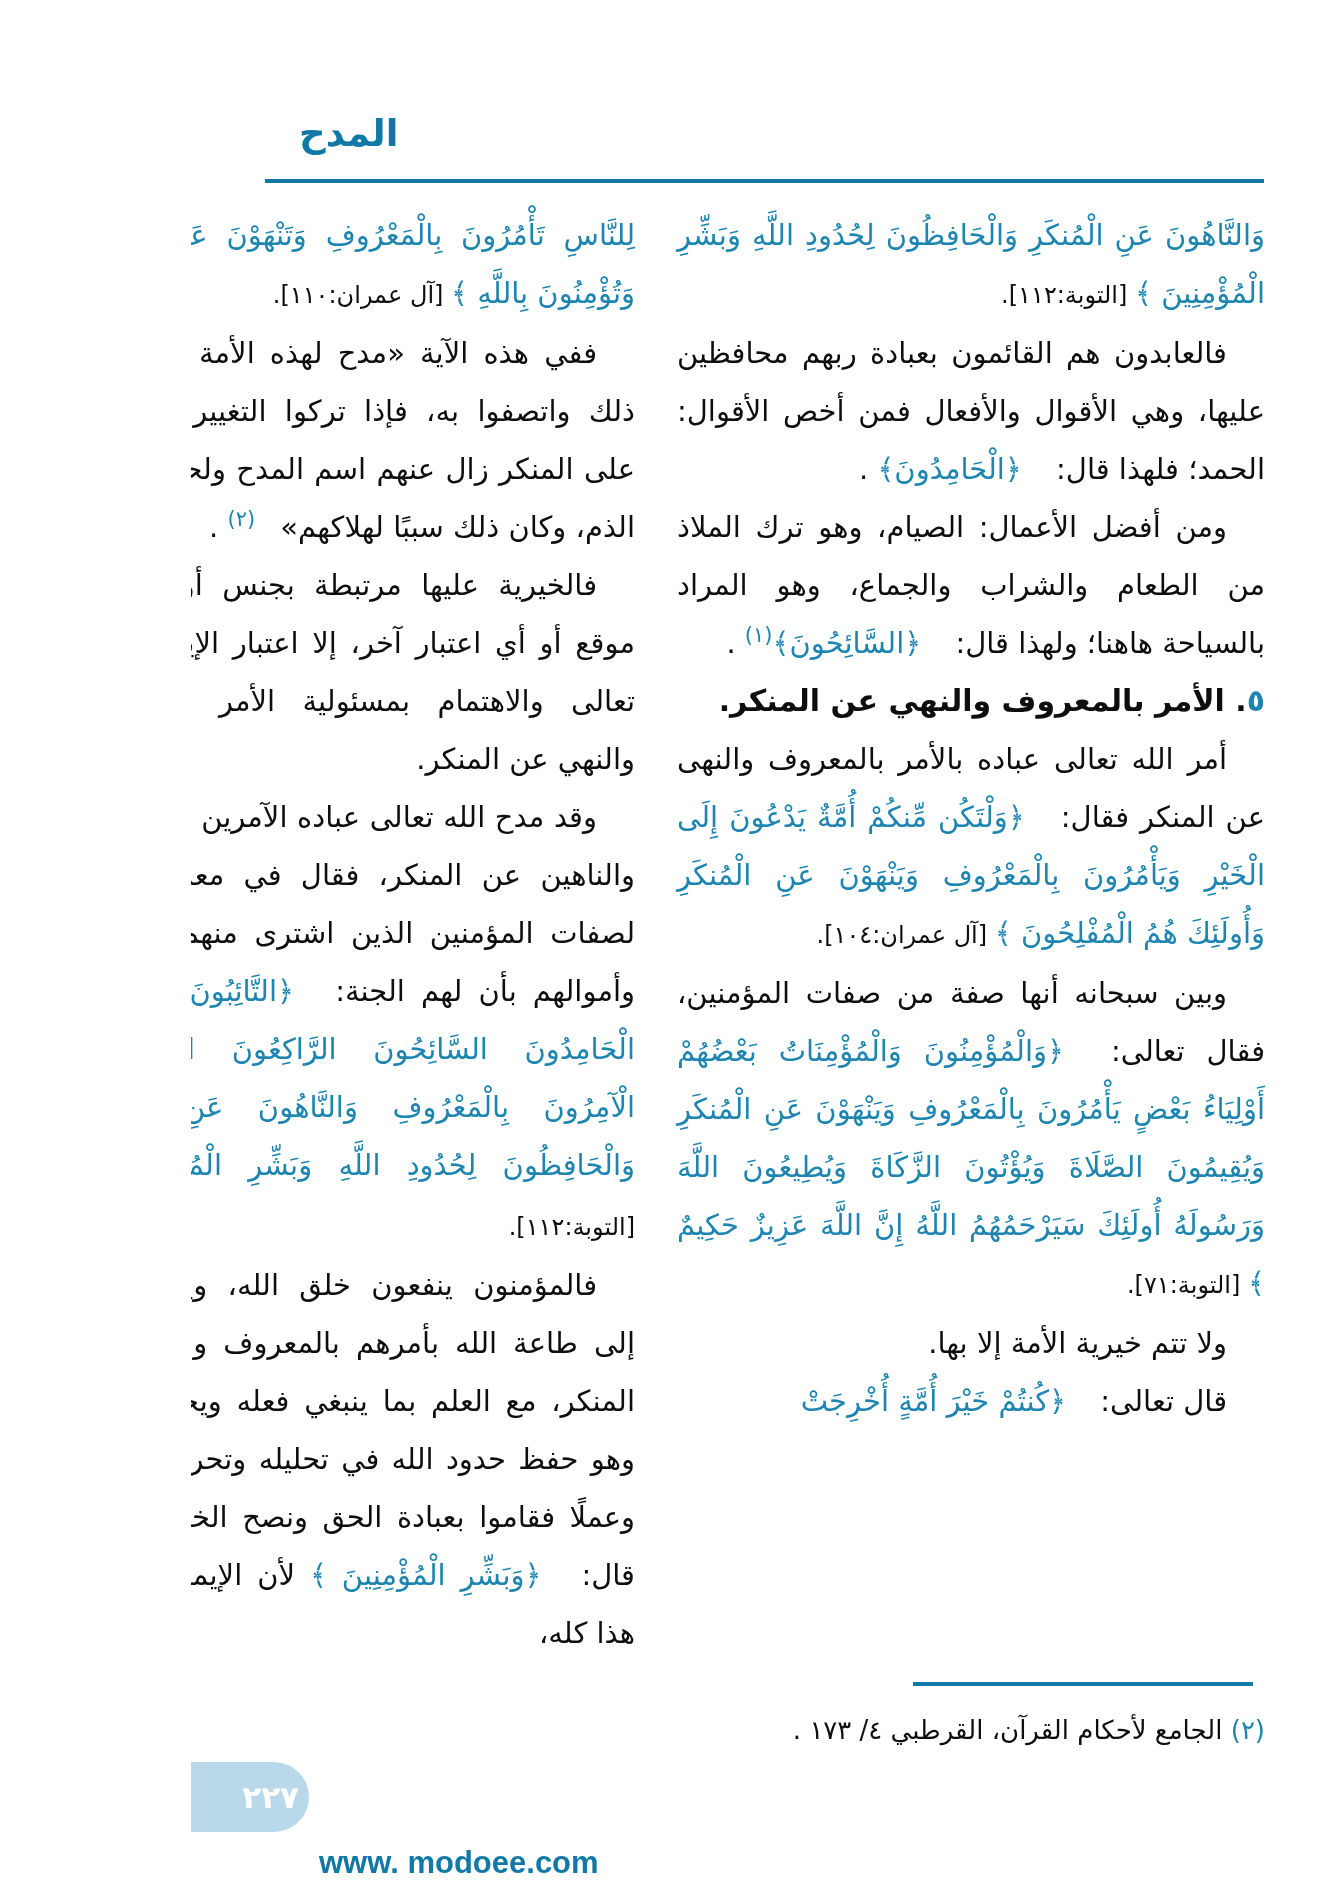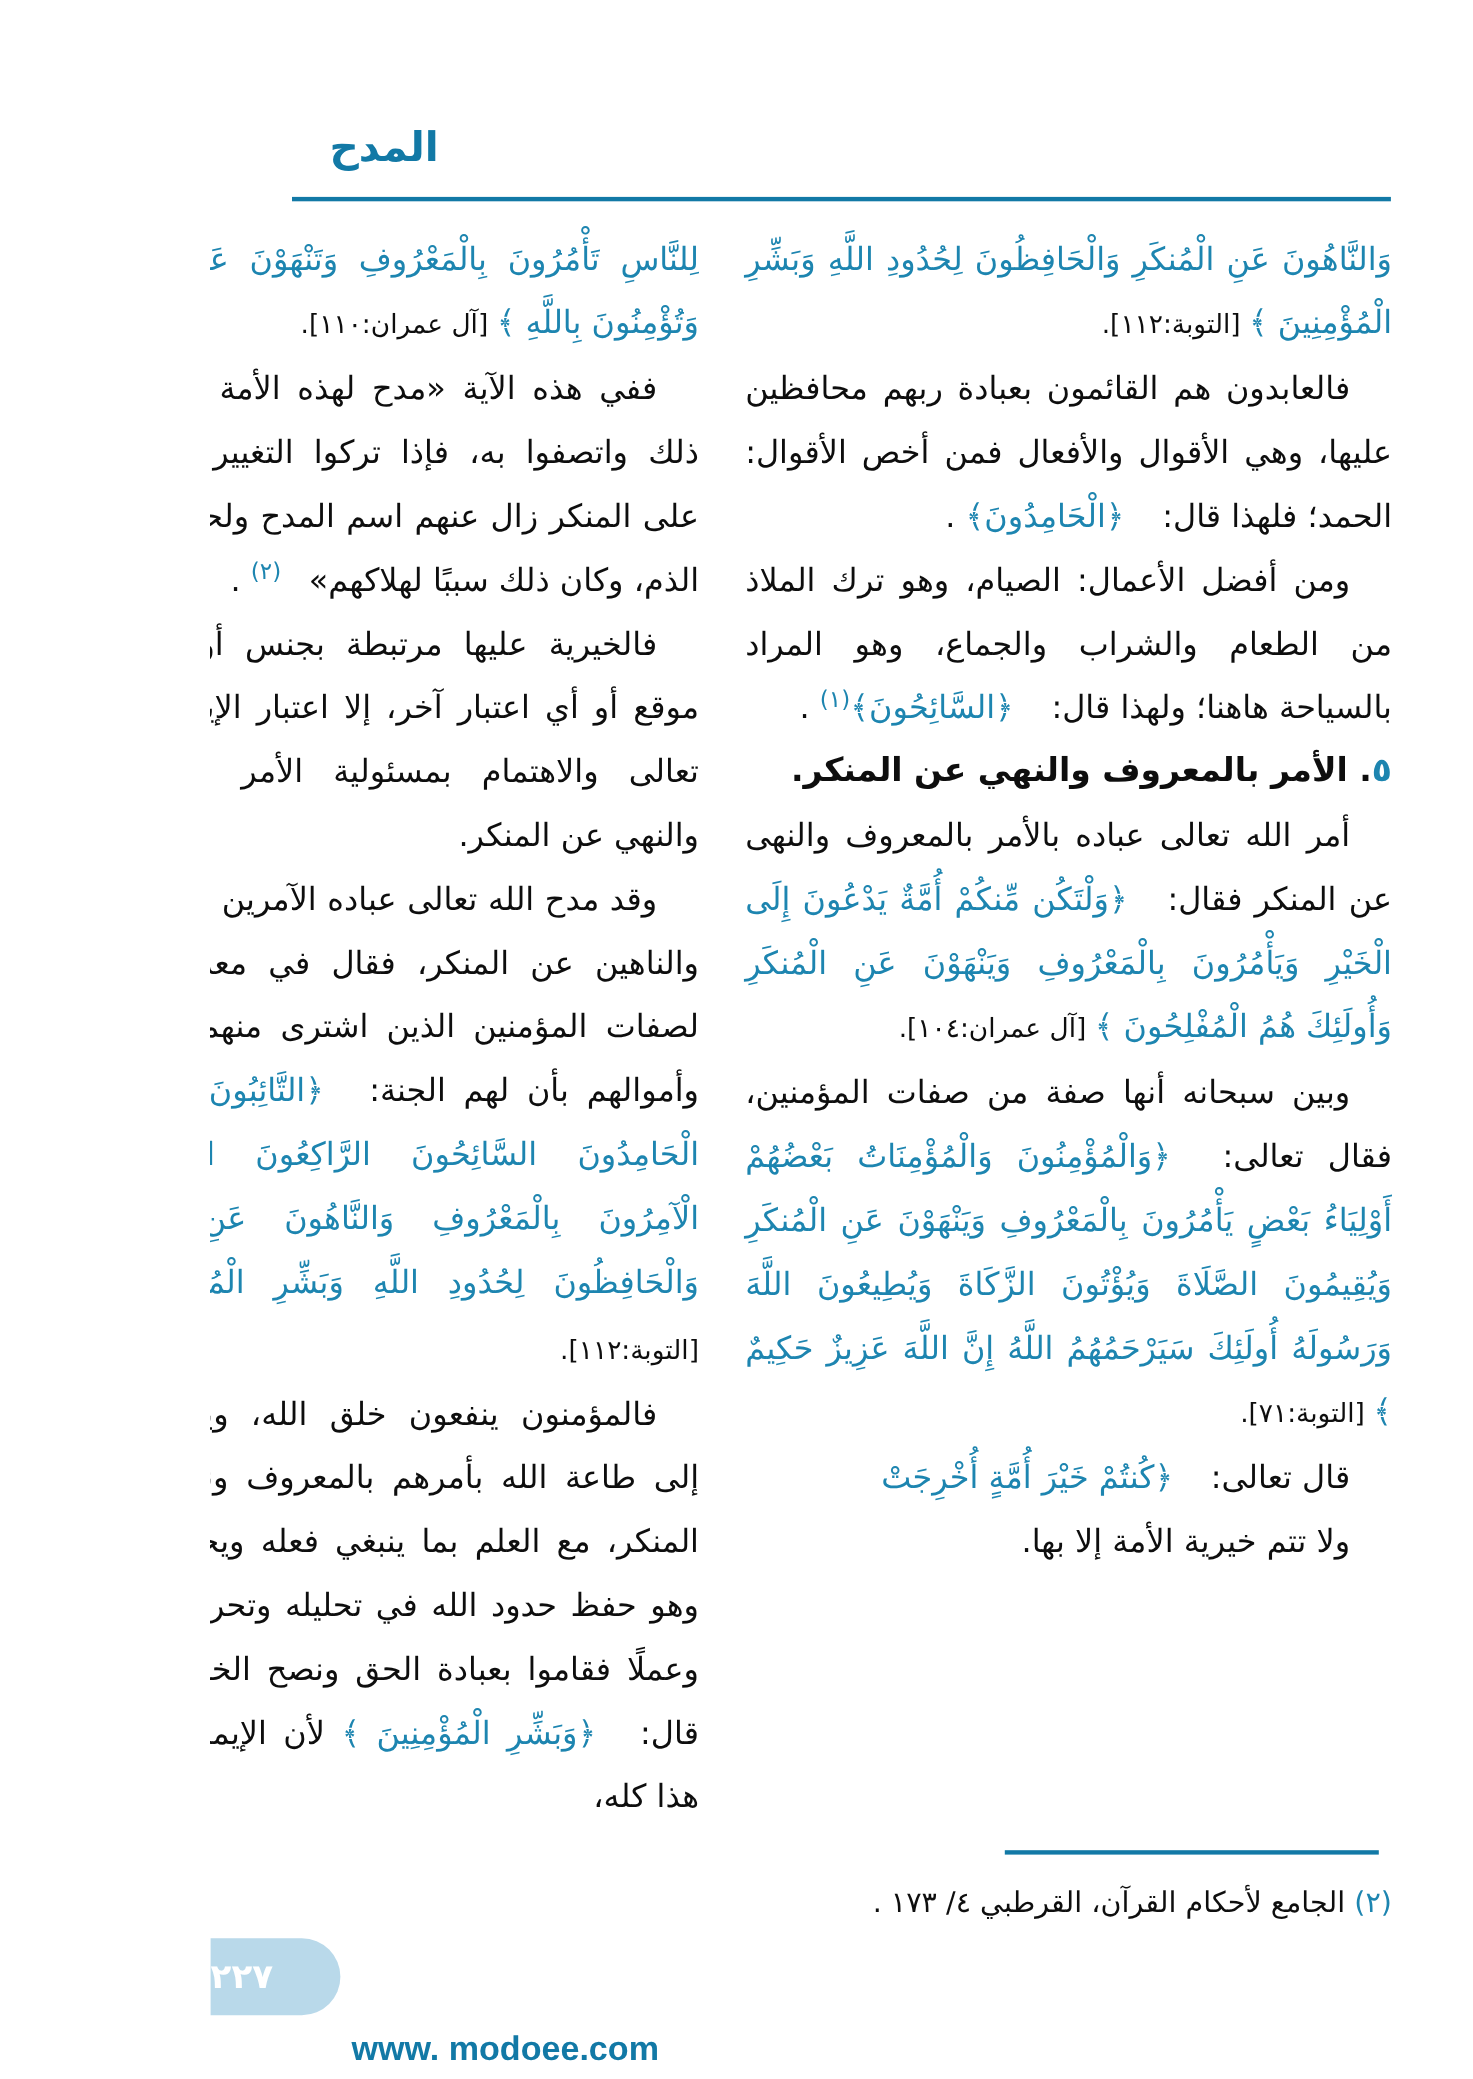--- a/index.html
+++ b/index.html
@@ -56,21 +56,21 @@
   .fn-left .fn-rule{margin-right:12px;}
   .fn-body{
     font-size:26px;line-height:40px;text-align:right;color:#0e0e0e;margin-top:24px;
   }
   .fn-marker{color:var(--quran);}
   .page-badge{
     position:absolute;left:0;top:1762px;width:118px;height:70px;
     background:var(--badge);
     border-radius:0 35px 35px 0;
     color:#ffffff;font-size:31px;font-weight:bold;
-    display:flex;align-items:center;justify-content:flex-end;
+    display:flex;align-items:center;justify-content:flex-start;
     letter-spacing:10px;padding-right:10px;box-sizing:border-box;
   }
   .site{
     position:absolute;left:128px;top:1845px;
     direction:ltr;
     font-family:Liberation Sans, sans-serif;
     font-size:31px;font-weight:bold;
     color:var(--accent);
   }
 </style>
@@ -84,22 +84,22 @@
   <div class="head-rule"></div>
 
   <div class="columns">
     <div class="col" id="col-right">
         <div class="para body"><span class="seg-q">وَالنَّاهُونَ عَنِ الْمُنكَرِ وَالْحَافِظُونَ لِحُدُودِ اللَّهِ وَبَشِّرِ الْمُؤْمِنِينَ ﴾</span><span class="seg-r"> [التوبة:١١٢].</span></div>
         <div class="para body indent"><span class="seg-n">فالعابدون هم القائمون بعبادة ربهم محافظين عليها، وهي الأقوال والأفعال فمن أخص الأقوال: الحمد؛ فلهذا قال: </span><span class="seg-q">﴿الْحَامِدُونَ﴾</span><span class="seg-n"> .</span></div>
         <div class="para body indent"><span class="seg-n">ومن أفضل الأعمال: الصيام، وهو ترك الملاذ من الطعام والشراب والجماع، وهو المراد بالسياحة هاهنا؛ ولهذا قال: </span><span class="seg-q">﴿السَّائِحُونَ﴾</span><span class="seg-m">(١)</span><span class="seg-n"> .</span></div>
         <div class="para heading"><span class="seg-hnum">٥</span><span class="seg-h">. الأمر بالمعروف والنهي عن المنكر.</span></div>
         <div class="para body indent"><span class="seg-n">أمر الله تعالى عباده بالأمر بالمعروف والنهى عن المنكر فقال: </span><span class="seg-q">﴿وَلْتَكُن مِّنكُمْ أُمَّةٌ يَدْعُونَ إِلَى الْخَيْرِ وَيَأْمُرُونَ بِالْمَعْرُوفِ وَيَنْهَوْنَ عَنِ الْمُنكَرِ وَأُولَئِكَ هُمُ الْمُفْلِحُونَ ﴾</span><span class="seg-r"> [آل عمران:١٠٤].</span></div>
         <div class="para body indent"><span class="seg-n">وبين سبحانه أنها صفة من صفات المؤمنين، فقال تعالى: </span><span class="seg-q">﴿وَالْمُؤْمِنُونَ وَالْمُؤْمِنَاتُ بَعْضُهُمْ أَوْلِيَاءُ بَعْضٍ يَأْمُرُونَ بِالْمَعْرُوفِ وَيَنْهَوْنَ عَنِ الْمُنكَرِ وَيُقِيمُونَ الصَّلَاةَ وَيُؤْتُونَ الزَّكَاةَ وَيُطِيعُونَ اللَّهَ وَرَسُولَهُ أُولَئِكَ سَيَرْحَمُهُمُ اللَّهُ إِنَّ اللَّهَ عَزِيزٌ حَكِيمٌ ﴾</span><span class="seg-r"> [التوبة:٧١].</span></div>
+        <div class="para body indent"><span class="seg-n">ولا تتم خيرية الأمة إلا بها.</span></div>
         <div class="para body indent"><span class="seg-n">قال تعالى: </span><span class="seg-q">﴿كُنتُمْ خَيْرَ أُمَّةٍ أُخْرِجَتْ</span></div>
-        <div class="para body indent"><span class="seg-n">ولا تتم خيرية الأمة إلا بها.</span></div>
       </div>
     <div class="col" id="col-left">
         <div class="para body"><span class="seg-q">لِلنَّاسِ تَأْمُرُونَ بِالْمَعْرُوفِ وَتَنْهَوْنَ عَنِ الْمُنكَرِ وَتُؤْمِنُونَ بِاللَّهِ ﴾</span><span class="seg-r"> [آل عمران:١١٠].</span></div>
         <div class="para body indent"><span class="seg-n">ففي هذه الآية «مدح لهذه الأمة ما أقاموا ذلك واتصفوا به، فإذا تركوا التغيير وتواطئوا على المنكر زال عنهم اسم المدح ولحقهم اسم الذم، وكان ذلك سببًا لهلاكهم»</span><span class="seg-m">(٢)</span><span class="seg-n"> .</span></div>
         <div class="para body indent"><span class="seg-n">فالخيرية عليها مرتبطة بجنس أو لون أو موقع أو أي اعتبار آخر، إلا اعتبار الإيمان بالله تعالى والاهتمام بمسئولية الأمر بالمعروف والنهي عن المنكر.</span></div>
         <div class="para body indent"><span class="seg-n">وقد مدح الله تعالى عباده الآمرين بالمعروف والناهين عن المنكر، فقال في معرض بيانه لصفات المؤمنين الذين اشترى منهم أنفسهم وأموالهم بأن لهم الجنة: </span><span class="seg-q">﴿التَّائِبُونَ الْعَابِدُونَ الْحَامِدُونَ السَّائِحُونَ الرَّاكِعُونَ السَّاجِدُونَ الْآمِرُونَ بِالْمَعْرُوفِ وَالنَّاهُونَ عَنِ الْمُنكَرِ وَالْحَافِظُونَ لِحُدُودِ اللَّهِ وَبَشِّرِ الْمُؤْمِنِينَ ﴾</span><span class="seg-r"> [التوبة:١١٢].</span></div>
         <div class="para body indent"><span class="seg-n">فالمؤمنون ينفعون خلق الله، ويرشدونهم إلى طاعة الله بأمرهم بالمعروف ونهيهم عن المنكر، مع العلم بما ينبغي فعله ويجب تركه، وهو حفظ حدود الله في تحليله وتحريمه، علمًا وعملًا فقاموا بعبادة الحق ونصح الخلق؛ ولهذا قال: </span><span class="seg-q">﴿وَبَشِّرِ الْمُؤْمِنِينَ ﴾</span><span class="seg-n"> لأن الإيمان يشمل هذا كله،</span></div>
       </div>
   </div>
 

